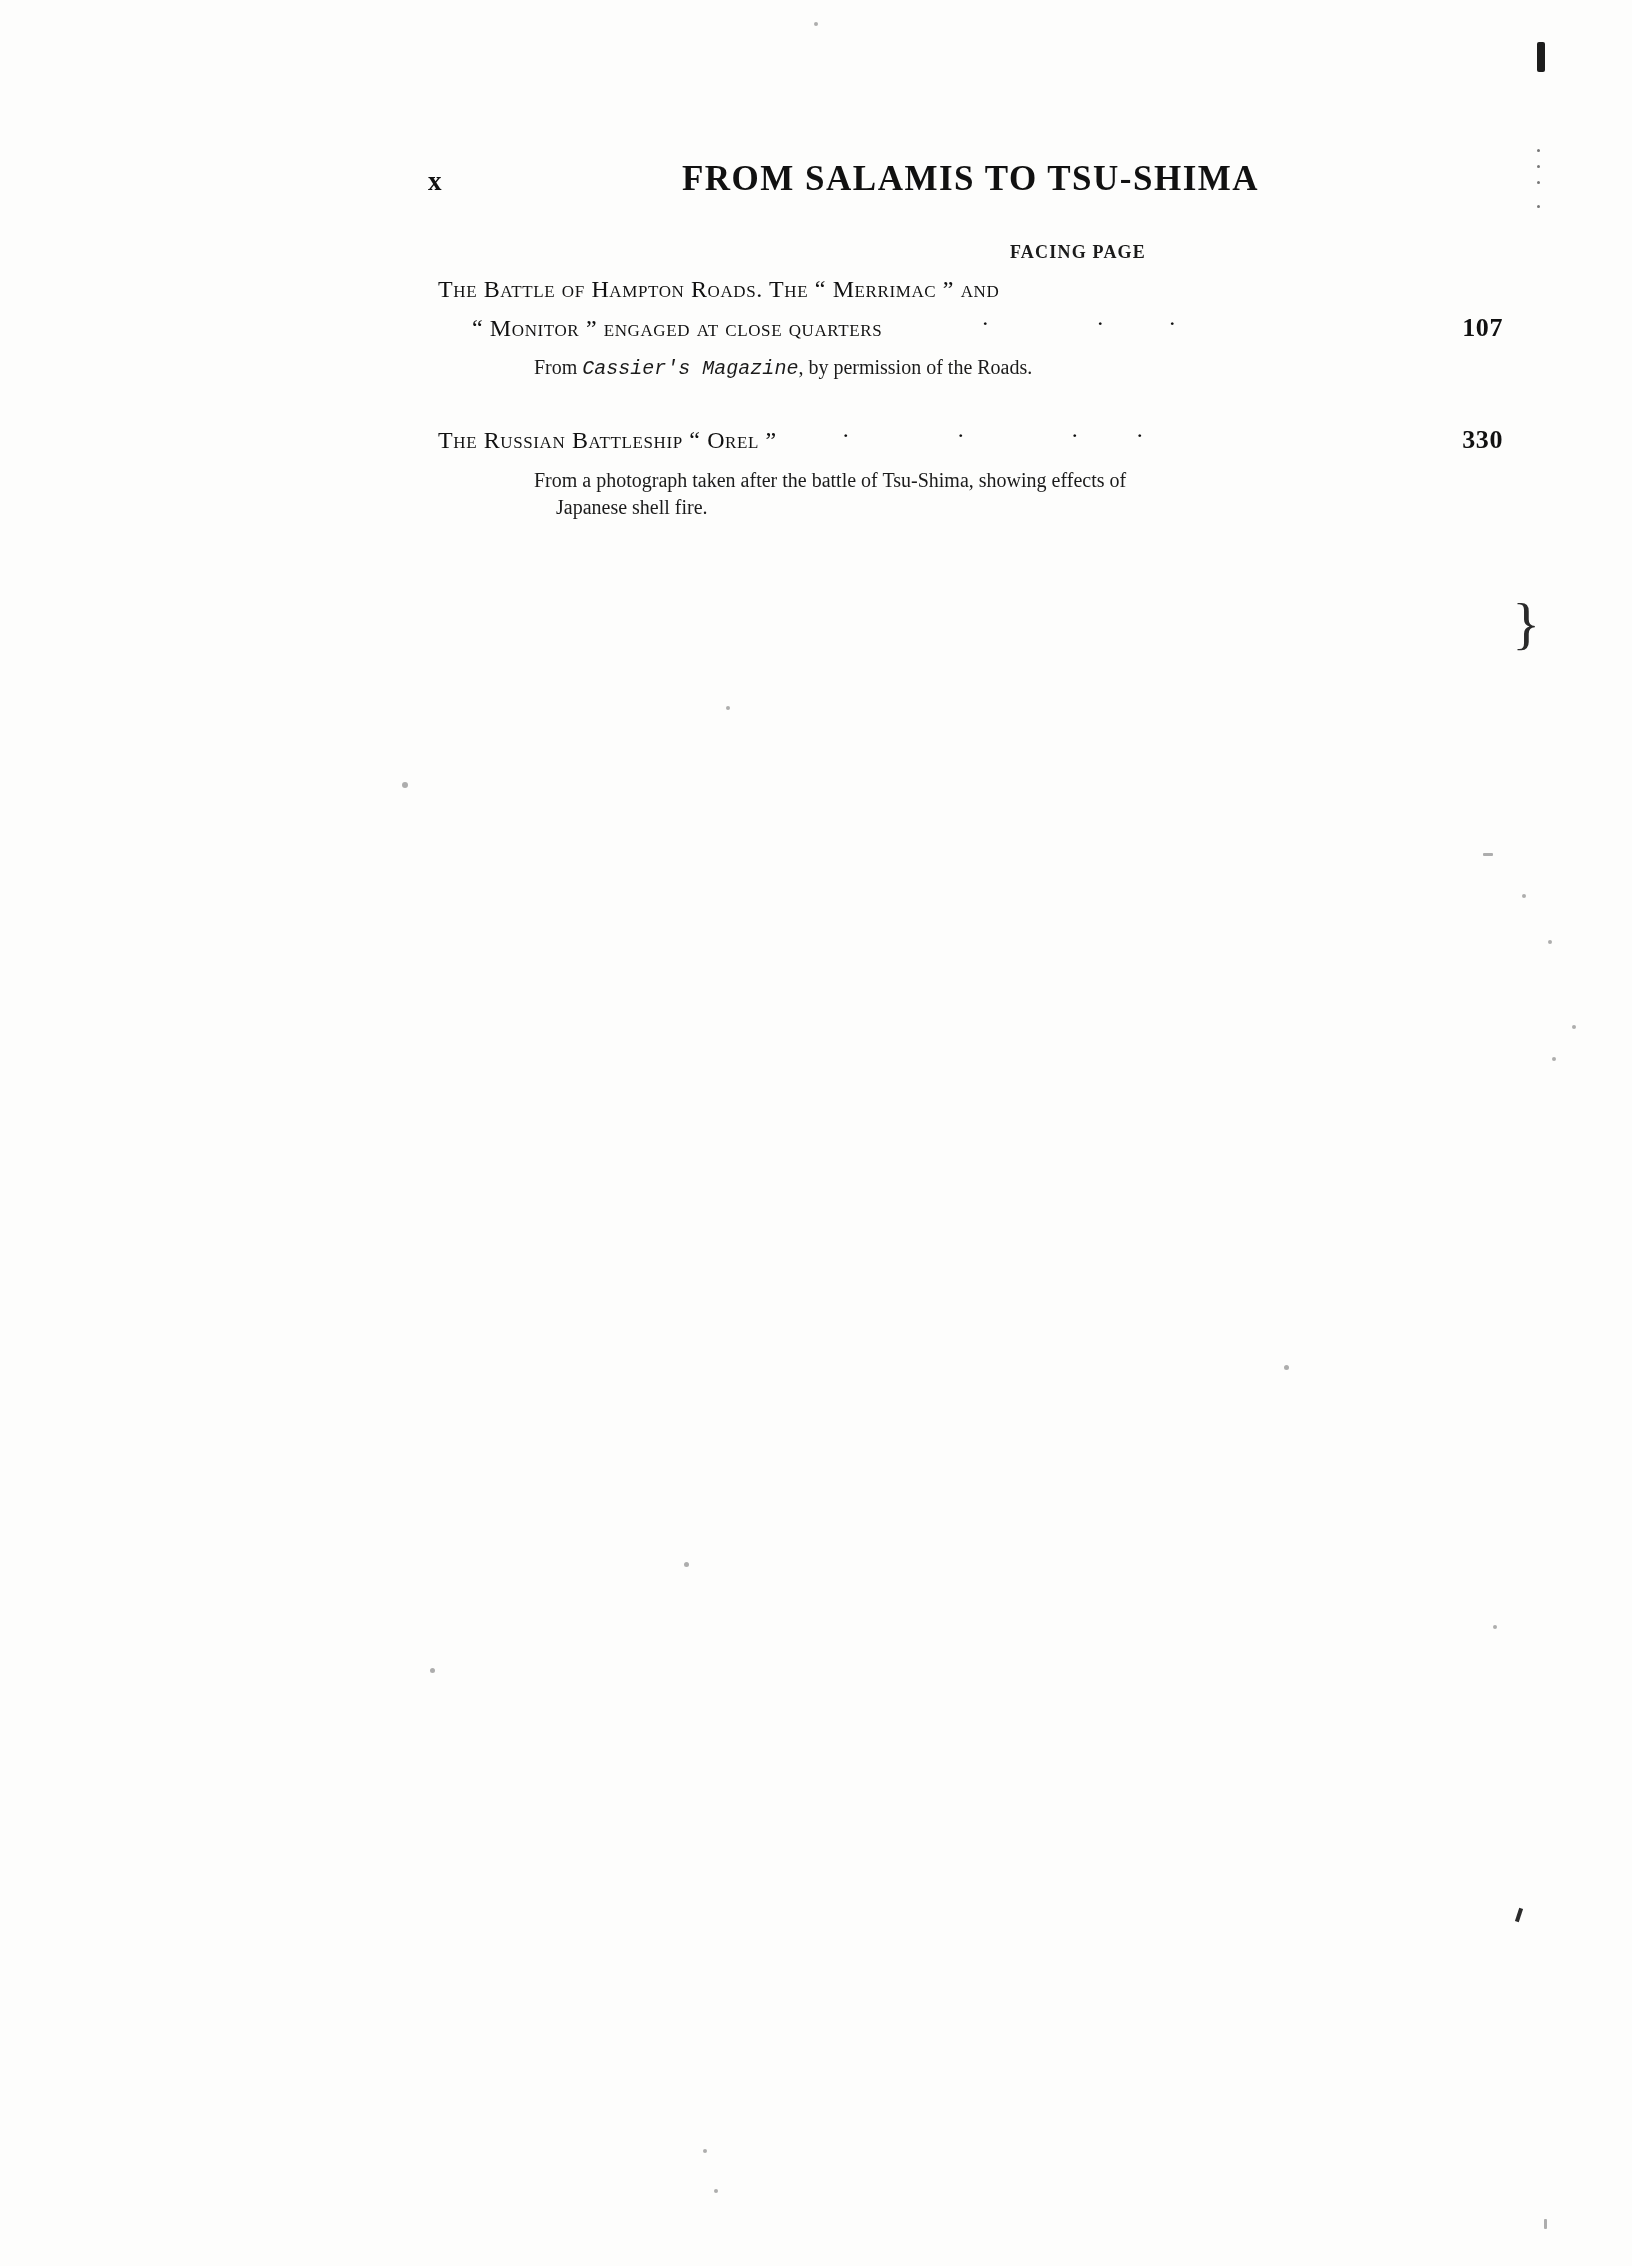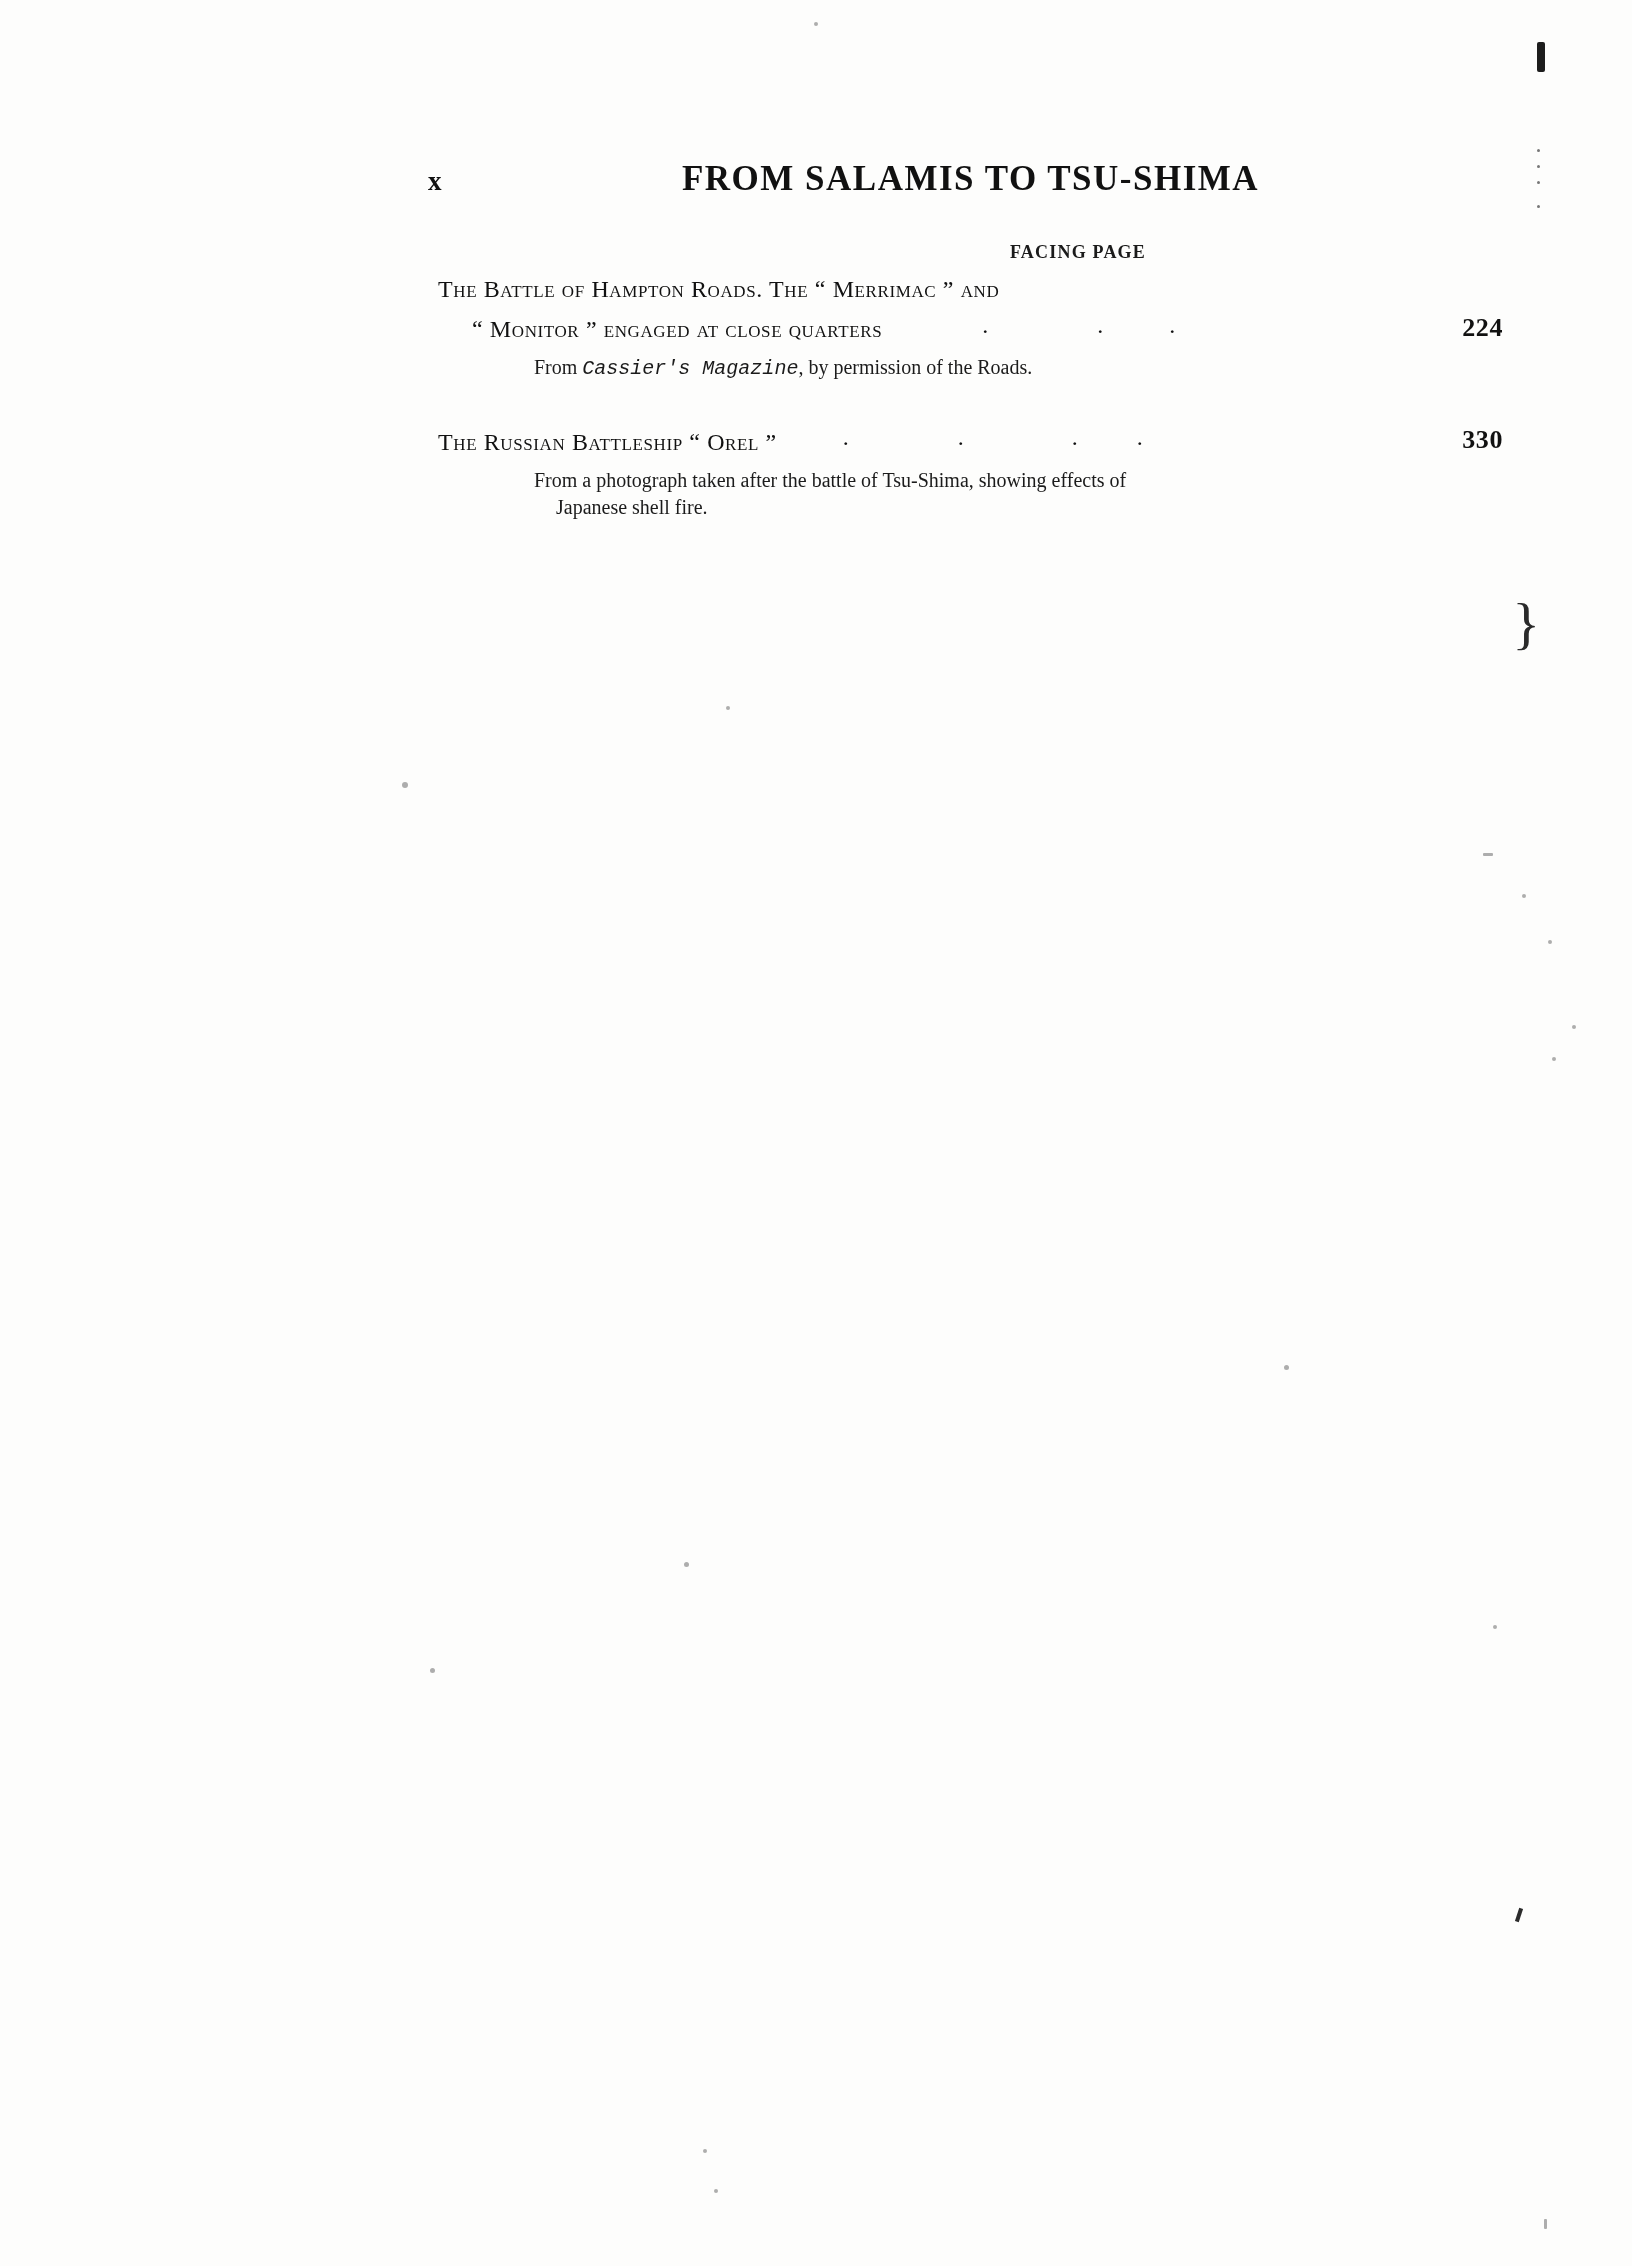--- a/index.html
+++ b/index.html
@@ -68,21 +68,21 @@
     left: 438px;
     width: 1065px;
   }
 
   .entry {
     margin-bottom: 8px;
   }
 
   .entry-line {
     display: flex;
-    align-items: flex-end;
+    align-items: center;
     font-family: "Liberation Serif", serif;
     font-size: 24px;
     letter-spacing: 0.6px;
     color: #111;
     line-height: 1.55;
   }
   .entry-line.indent {
     padding-left: 34px;
     gap: 28px;
   }
@@ -223,21 +223,21 @@
       <div class="entry-line">
         <span class="entry-text smallcaps">The Battle of Hampton Roads.  The “ Merrimac ” and</span>
       </div>
       <div class="entry-line indent">
         <span class="entry-text smallcaps">“ Monitor ” engaged at close quarters</span>
         <span class="leaders">
           <i style="left:62px">.</i>
             <i style="left:177px">.</i>
             <i style="left:249px">.</i>
         </span>
-        <span class="pagenum">224</span>
+        <span class="pagenum">107</span>
       </div>
       <div class="note">
         <span>From </span><em>Cassier's Magazine</em><span>, by permission of the Roads.</span>
       </div>
     </div>
 
     <div class="gap"></div>
 
     <div class="entry">
       <div class="entry-line">

